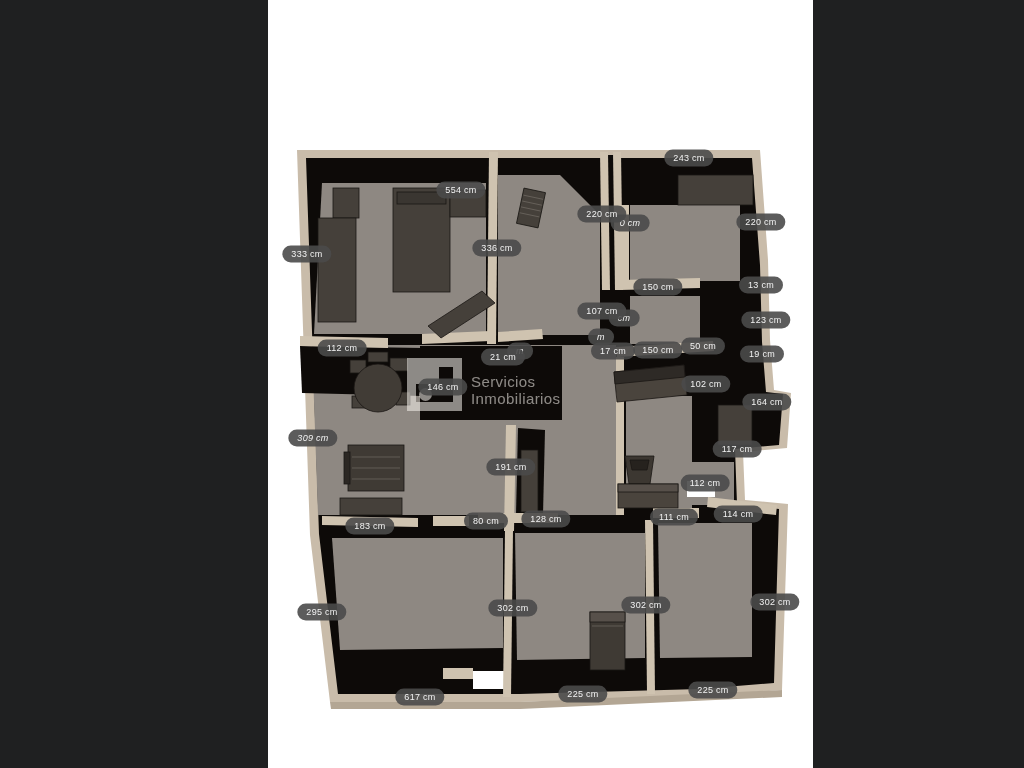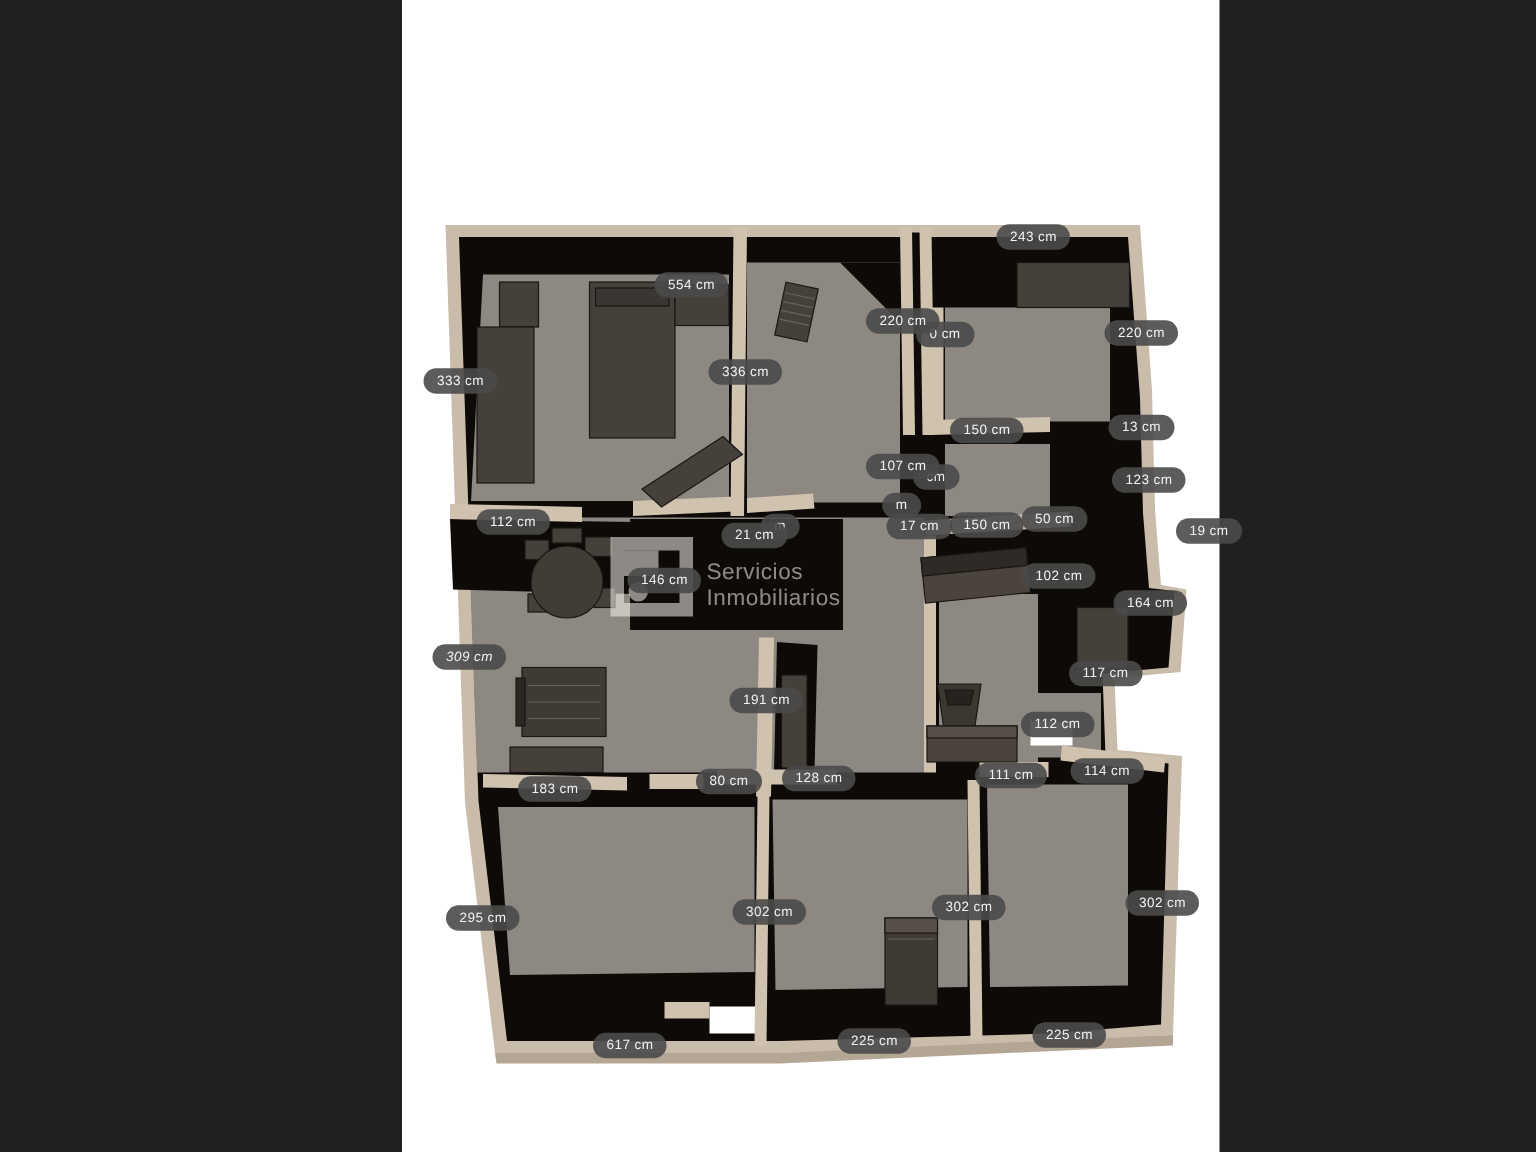--- a/index.html
+++ b/index.html
@@ -13,21 +13,21 @@
     background:#ffffff;z-index:0;
   }
   svg.plan{position:absolute;left:0;top:0;width:1024px;height:768px;z-index:1;}
   
   .dim-label{
     position:absolute;transform:translate(-50%,-50%);
     background:rgba(74,74,74,0.9);color:#f2f2f2;
     font-size:9px;line-height:1;padding:4px 9px;border-radius:11px;
     white-space:nowrap;letter-spacing:0.3px;z-index:5;
   }
-  .dim-label.partial{z-index:4;}
+  .dim-label.partial{z-index:4;font-style:italic;}
   
   .watermark{position:absolute;left:405px;top:355px;width:220px;height:60px;z-index:3;
     color:rgba(248,244,238,0.55);}
   .wm-icon{position:absolute;left:2px;top:3px;width:55px;height:53px;
     border:9px solid rgba(248,244,238,0.55);box-sizing:border-box;}
   .wm-icon-fill{position:absolute;left:0;top:0;width:23px;height:17px;
     background:rgba(248,244,238,0.55);}
   .wm-icon-dot{position:absolute;left:3px;top:21px;width:13px;height:13px;border-radius:50%;
     background:rgba(248,244,238,0.55);}
   .wm-text{position:absolute;left:66px;top:0;}
@@ -175,21 +175,21 @@
     <div class="dim-label" style="left: 602px; top: 311px;">107 cm</div>
     <div class="dim-label" style="left: 766px; top: 320px;">123 cm</div>
     <div class="dim-label" style="left: 342px; top: 348px;">112 cm</div>
     <div class="dim-label" style="left: 443px; top: 347px; margin-top: 40px;">146 cm</div>
     <div class="dim-label partial" style="left: 520px; top: 351px;">m</div>
     <div class="dim-label" style="left: 503px; top: 357px;">21 cm</div>
     <div class="dim-label partial" style="left: 601px; top: 337px;">m</div>
     <div class="dim-label" style="left: 613px; top: 351px;">17 cm</div>
     <div class="dim-label" style="left: 658px; top: 350px;">150 cm</div>
     <div class="dim-label" style="left: 703px; top: 346px;">50 cm</div>
-    <div class="dim-label" style="left: 806px; top: 354px;">19 cm</div>
+    <div class="dim-label" style="left: 762px; top: 354px;">19 cm</div>
     <div class="dim-label" style="left: 706px; top: 384px;">102 cm</div>
     <div class="dim-label" style="left: 767px; top: 402px;">164 cm</div>
     <div class="dim-label" style="left: 313px; top: 438px; font-style: italic;">309 cm</div>
     <div class="dim-label" style="left: 737px; top: 449px;">117 cm</div>
     <div class="dim-label" style="left: 511px; top: 467px;">191 cm</div>
     <div class="dim-label" style="left: 705px; top: 483px;">112 cm</div>
     <div class="dim-label" style="left: 370px; top: 526px;">183 cm</div>
     <div class="dim-label" style="left: 486px; top: 521px;">80 cm</div>
     <div class="dim-label" style="left: 546px; top: 519px;">128 cm</div>
     <div class="dim-label" style="left: 674px; top: 517px;">111 cm</div>

